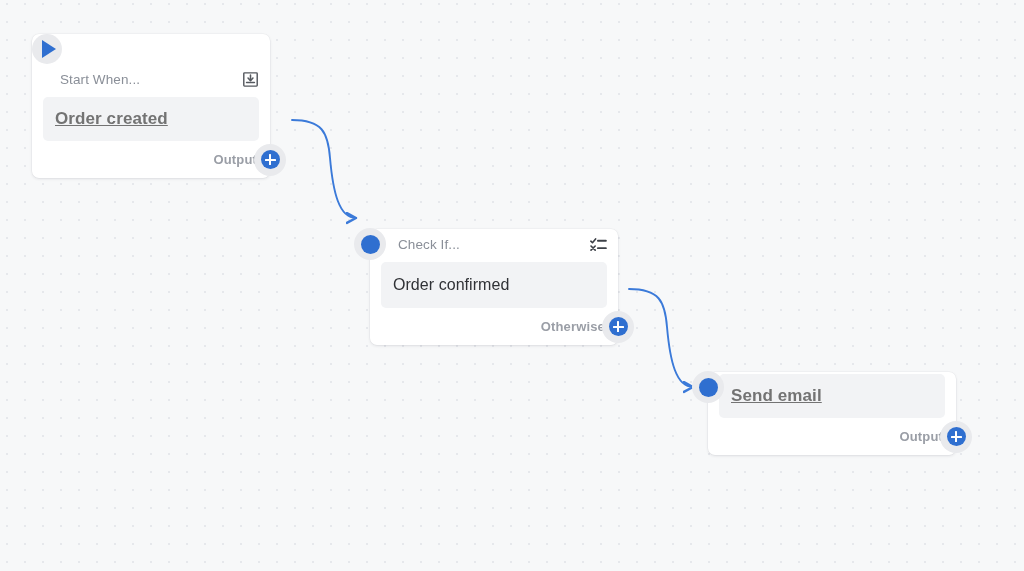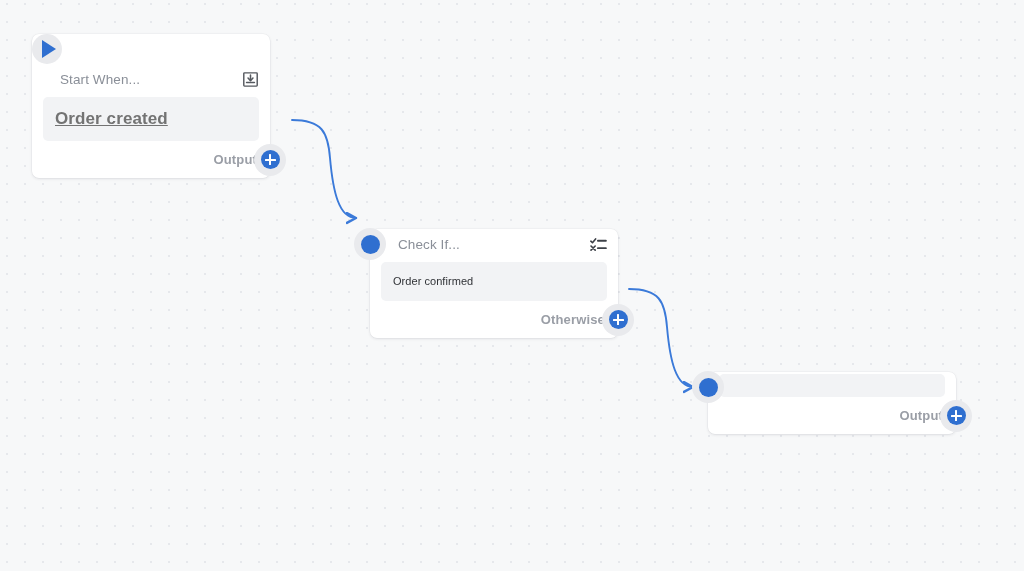--- a/index.html
+++ b/index.html
@@ -77,21 +77,21 @@
   .body-title {
     font-size: 17px;
     font-weight: bold;
     color: #737373;
     line-height: 1.25;
     letter-spacing: 0.1px;
     text-decoration: underline;
   }
 
   .body-sub {
-    font-size: 11px;
+    font-size: 16px;
     color: #303236;
     line-height: 1.38;
     letter-spacing: 0.05px;
     margin-top: 1px;
   }
 
   .port-row {
     height: 37px;
     display: flex;
     align-items: center;
@@ -262,20 +262,21 @@
   </div>
 
   <div class="node" id="node-action">
 
     <div class="handle handle-in">
       <span class="dot-in"></span>
     </div>
 
 
     <div class="node-body">
+      <div class="body-title">Send email</div>
     </div>
 
     <div class="port-row">
       <span class="port-label">Output</span>
       <span class="handle handle-out">
         <span class="plus"></span>
       </span>
     </div>
   </div>
 

